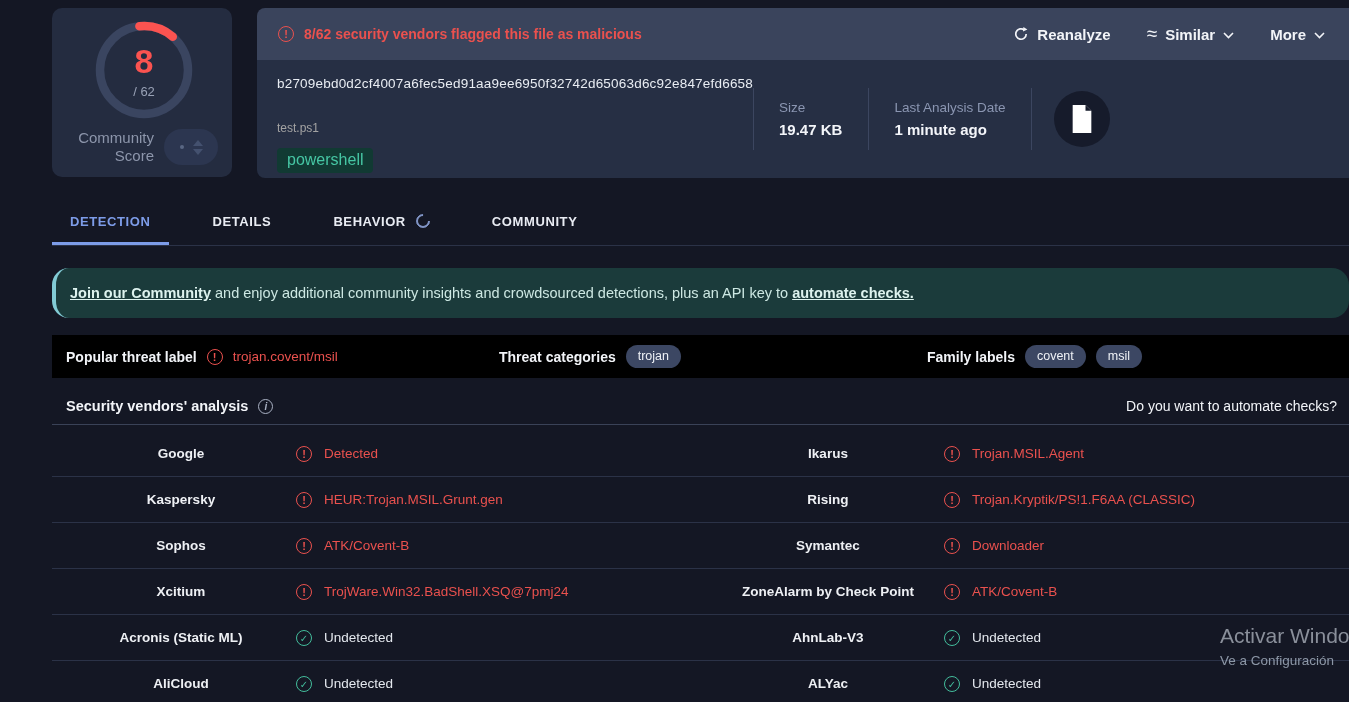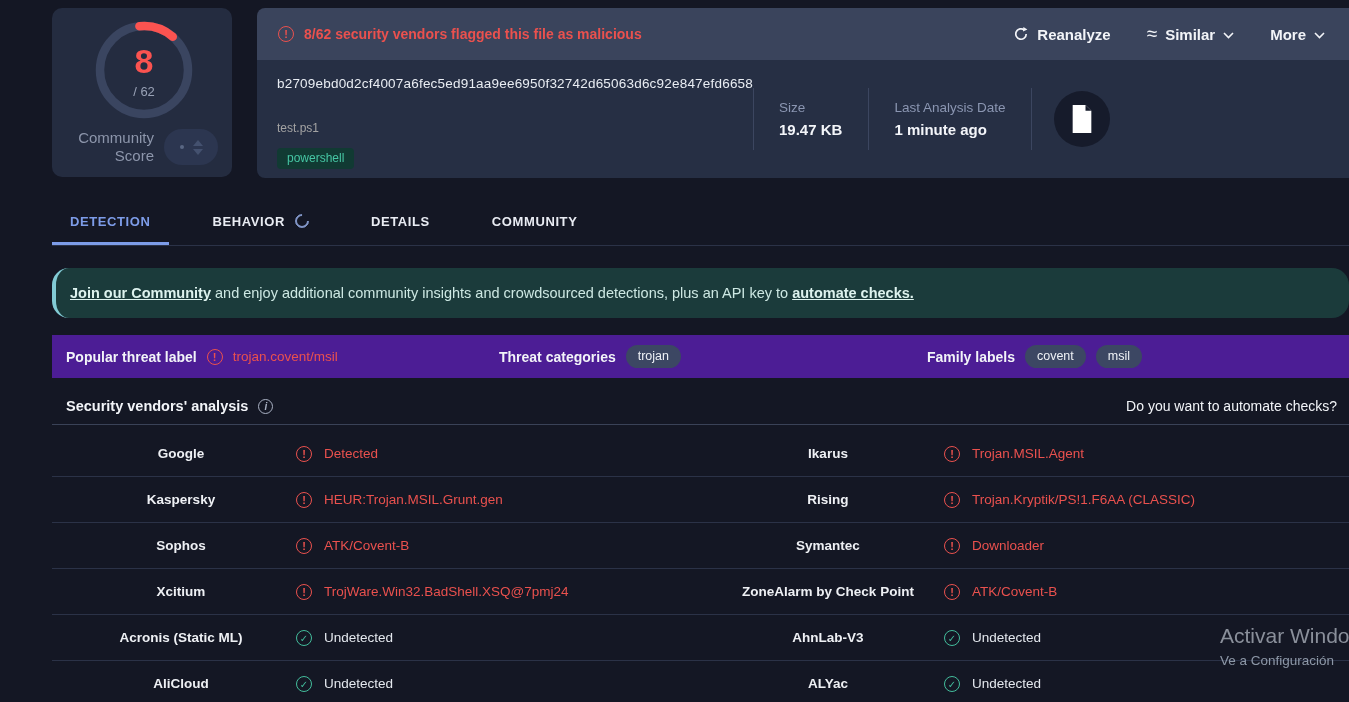--- a/index.html
+++ b/index.html
@@ -63,21 +63,21 @@
   .file-card {
     height:118px; background:#262f44; border-radius:0 0 0 8px;
     display:flex; align-items:stretch; justify-content:flex-start;
   }
   .file-main { padding:16px 0 0 20px; }
   .file-hash { font-size:13.5px; color:#e9edf3; letter-spacing:.2px; }
   .file-name { font-size:12px; color:#a3a3a3; margin-top:30px; }
   .file-tags { margin-top:13px; }
   .tag {
     display:inline-block; background:#113a33; color:#46c6a4;
-    font-size:12px; padding:3px 10px 4px; border-radius:4px; cursor:pointer;
+    font-size:16px; padding:3px 10px 4px; border-radius:4px; cursor:pointer;
   }
   .file-meta { display:flex; align-items:center; padding-right:20px; }
   .vdiv { width:1px; height:62px; background:#3c4660; }
   .meta-block { padding:0 26px 0 25px; }
   .meta-label { color:#8b96b2; font-size:13.5px; }
   .meta-value { color:#f3f5f9; font-size:15px; font-weight:700; margin-top:6px; }
   .ftype-circle {
     width:56px; height:56px; border-radius:50%; background:#161b2b;
     display:flex; align-items:center; justify-content:center; margin-left:22px;
   }
@@ -105,21 +105,21 @@
     position:absolute; top:268px; left:52px; right:0; height:50px;
     background:#1b3b3b; border-left:4px solid #82cbd5;
     display:flex; align-items:center; padding-left:14px;
     font-size:14.5px; color:#cde8e3;border-radius:17px;
   }
   .community-banner a { color:#ddf2ee; font-weight:700; text-decoration:underline; cursor:pointer; }
 
   
   .threat-bar {
     position:absolute; top:335px; left:52px; right:0; height:43px;
-    background:#4c1d95;
+    background:#000000;
   }
   .threat-group { position:absolute; top:0; height:43px; display:flex; align-items:center; gap:10px; }
   .tg-popular { left:14px; }
   .tg-categories { left:447px; }
   .tg-family { left:875px; }
   .threat-label { font-size:14px; font-weight:700; color:#f2f4f8; }
   .threat-value-red { color:#ea514e; font-size:13.5px; cursor:pointer; }
   .pill {
     background:#3c4763; color:#eef1f6; font-size:12.5px;
     padding:4px 12px 5px; border-radius:12px; cursor:pointer;
@@ -252,25 +252,25 @@
       </div>
     </div>
   </div>
 </header>
 
 <nav class="tabs">
   <button class="tab active">
     <span>DETECTION</span>
   </button>
   <button class="tab">
+    <span>DETAILS</span>
+  </button>
+  <button class="tab">
     <span>BEHAVIOR</span>
     <span class="spinner"></span>
-  </button>
-  <button class="tab">
-    <span>DETAILS</span>
   </button>
   <button class="tab">
     <span>COMMUNITY</span>
   </button>
 </nav>
 
 <div class="community-banner">
   <span>
     <a>Join our Community</a><span> and enjoy additional community insights and crowdsourced detections, plus an API key to </span><a>automate checks.</a>
   </span>

